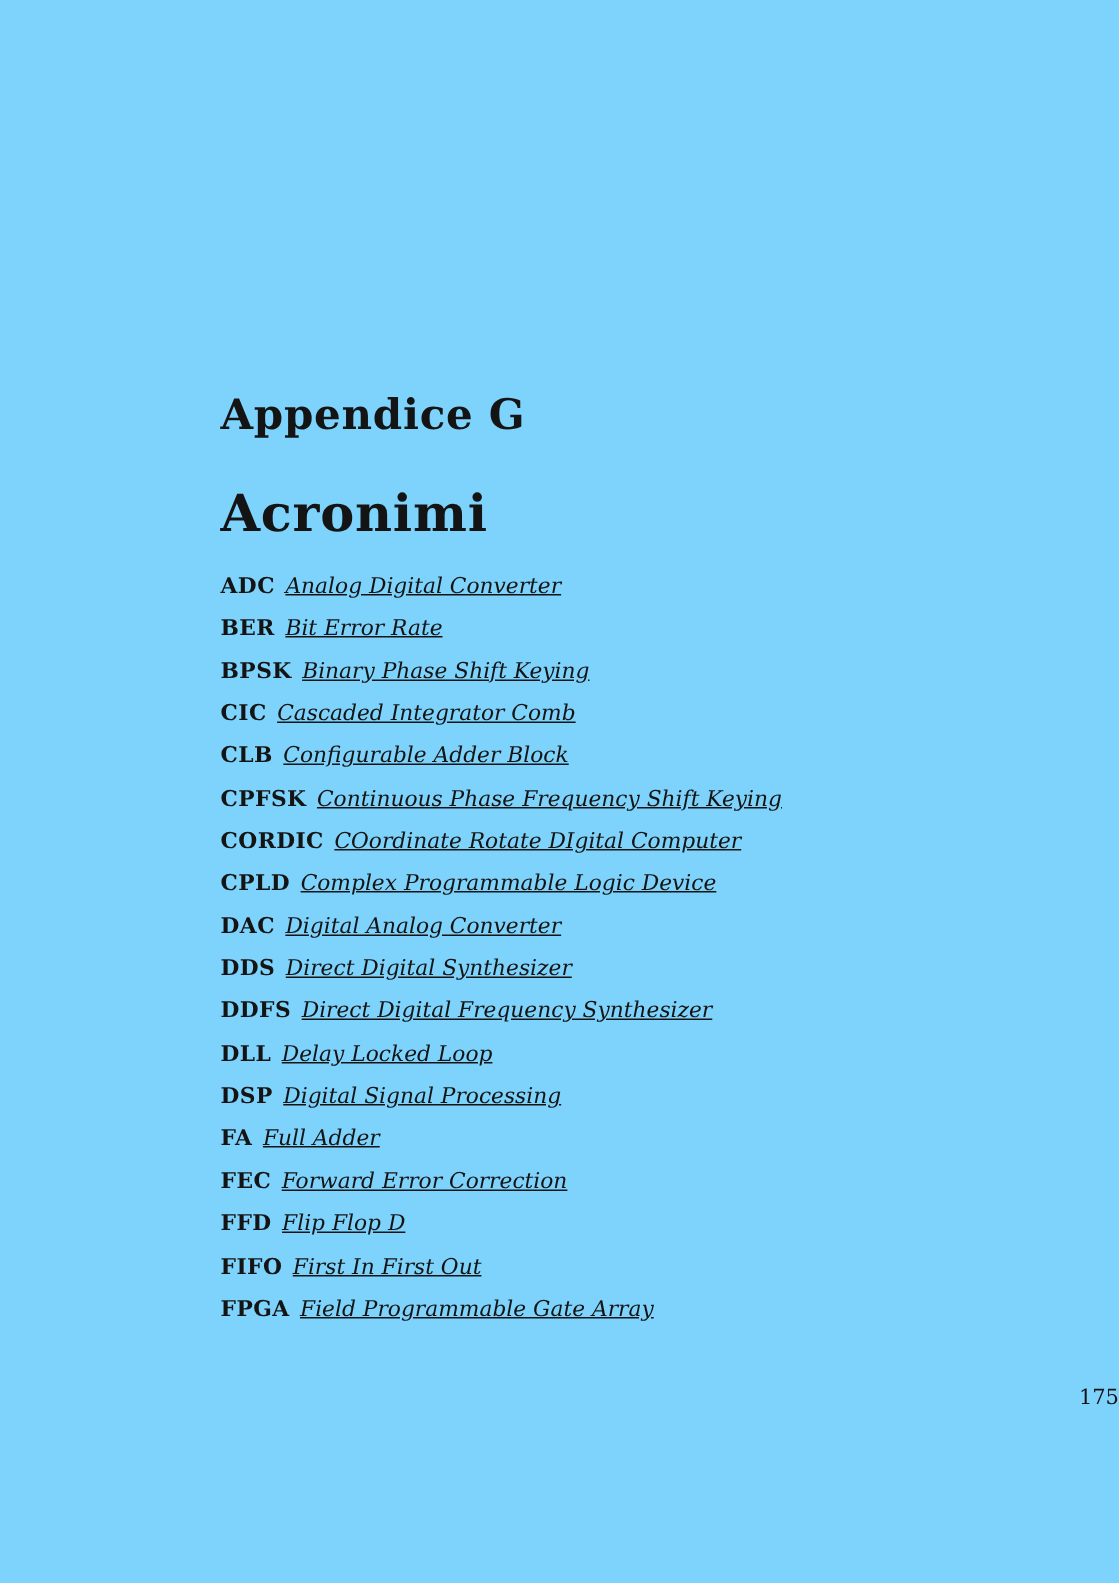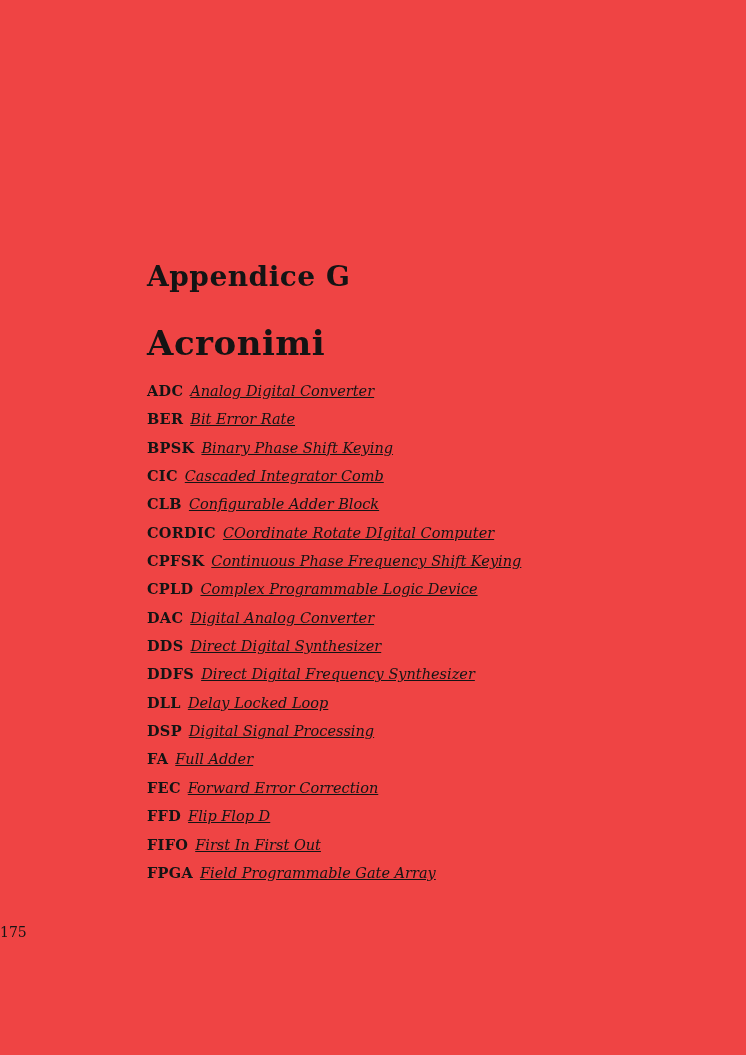--- a/index.html
+++ b/index.html
@@ -4,21 +4,21 @@
 <style>
   html, body {
     margin: 0;
     padding: 0;
     background: #ffffff;
   }
   .page {
     position: relative;
     width: 746px;
     height: 1055px;
-    background: #ef4444;
+    background: #7dd3fc;
     overflow: hidden;
     font-family: "DejaVu Serif", "Liberation Serif", serif;
     color: #141414;
   }
   .chapter-label {
     position: absolute;
     left: 147px;
     top: 243px;
     font-size: 28px;
     font-weight: bold;
@@ -57,21 +57,21 @@
   .acronym-definition {
     font-style: italic;
     margin-left: 7px;
     text-decoration: underline;
   }
   .page-number {
     position: absolute;
     left: 0;
     top: 925px;
     width: 746px;
-    text-align: left;
+    text-align: right;
     font-size: 14px;
     line-height: 15px;
   }
 </style>
 </head>
 <body>
 
 <div class="page">
 
   <h1 class="chapter-label">Appendice G</h1>
@@ -95,25 +95,25 @@
 
       <li class="acronym-entry">
         <span class="acronym-abbr">CIC</span><span class="acronym-definition">Cascaded Integrator Comb</span>
       </li>
 
       <li class="acronym-entry">
         <span class="acronym-abbr">CLB</span><span class="acronym-definition">Configurable Adder Block</span>
       </li>
 
       <li class="acronym-entry">
-        <span class="acronym-abbr">CORDIC</span><span class="acronym-definition">COordinate Rotate DIgital Computer</span>
+        <span class="acronym-abbr">CPFSK</span><span class="acronym-definition">Continuous Phase Frequency Shift Keying</span>
       </li>
 
       <li class="acronym-entry">
-        <span class="acronym-abbr">CPFSK</span><span class="acronym-definition">Continuous Phase Frequency Shift Keying</span>
+        <span class="acronym-abbr">CORDIC</span><span class="acronym-definition">COordinate Rotate DIgital Computer</span>
       </li>
 
       <li class="acronym-entry">
         <span class="acronym-abbr">CPLD</span><span class="acronym-definition">Complex Programmable Logic Device</span>
       </li>
 
       <li class="acronym-entry">
         <span class="acronym-abbr">DAC</span><span class="acronym-definition">Digital Analog Converter</span>
       </li>
 

